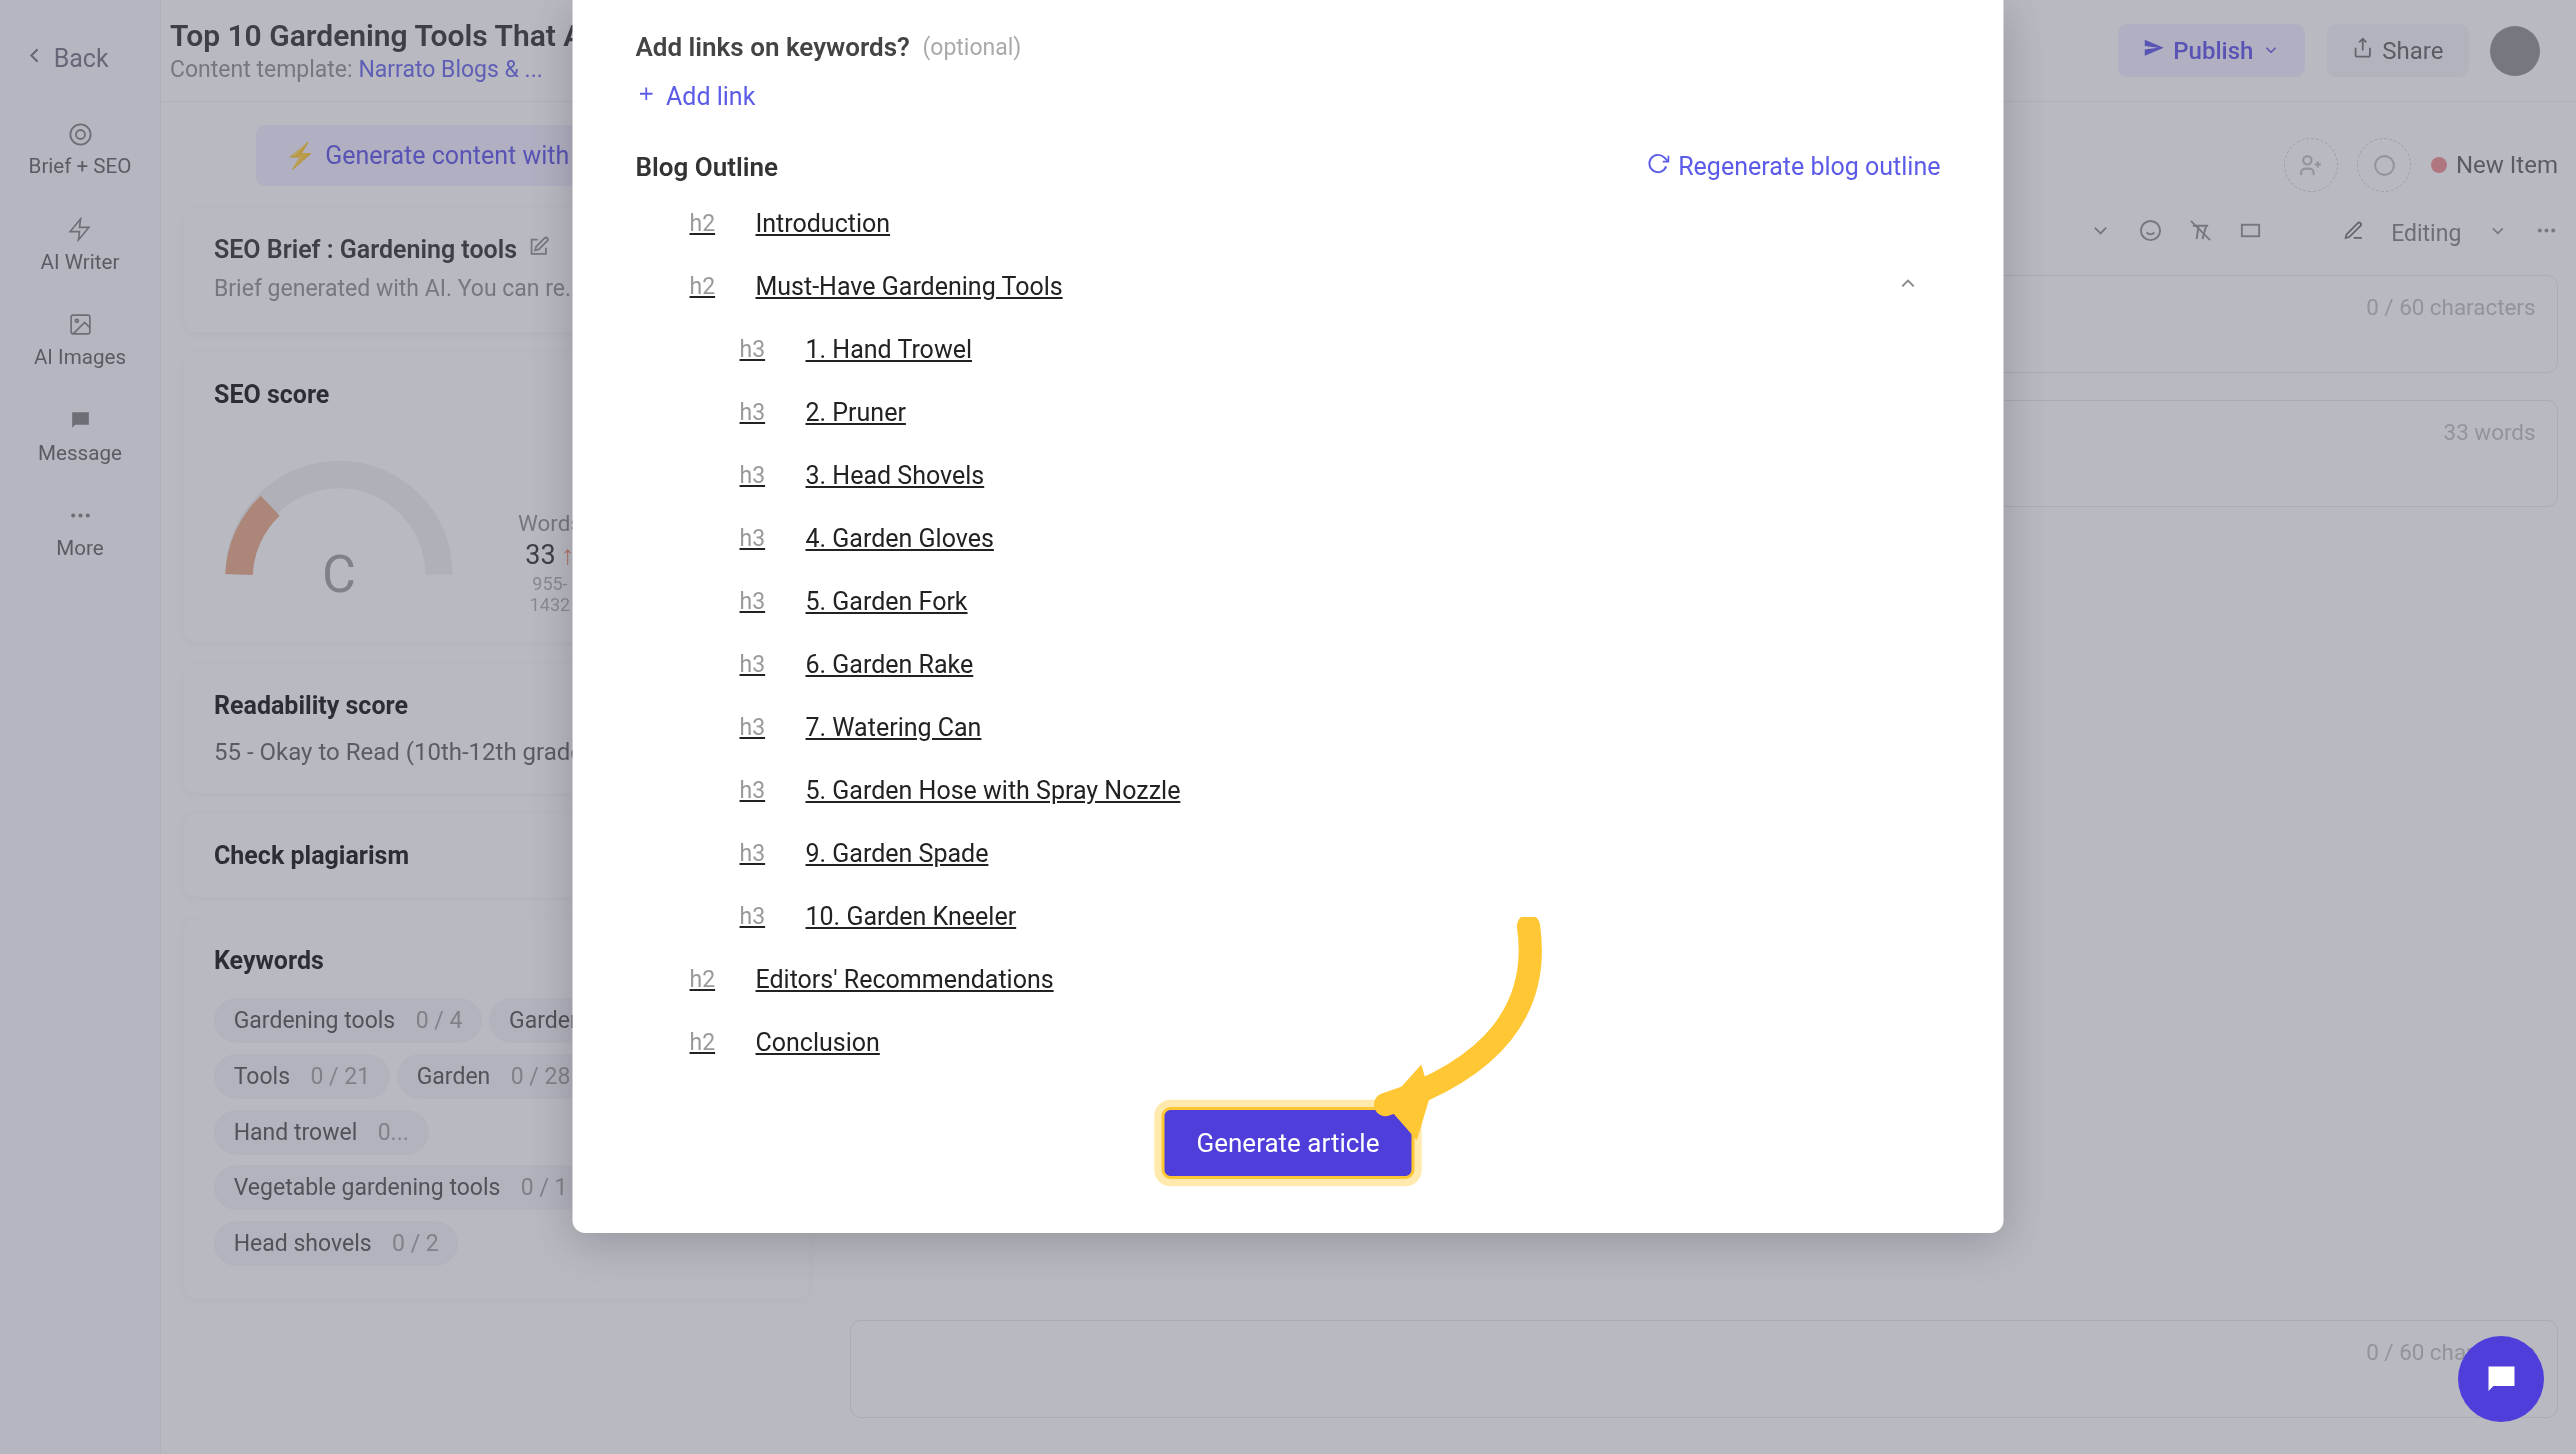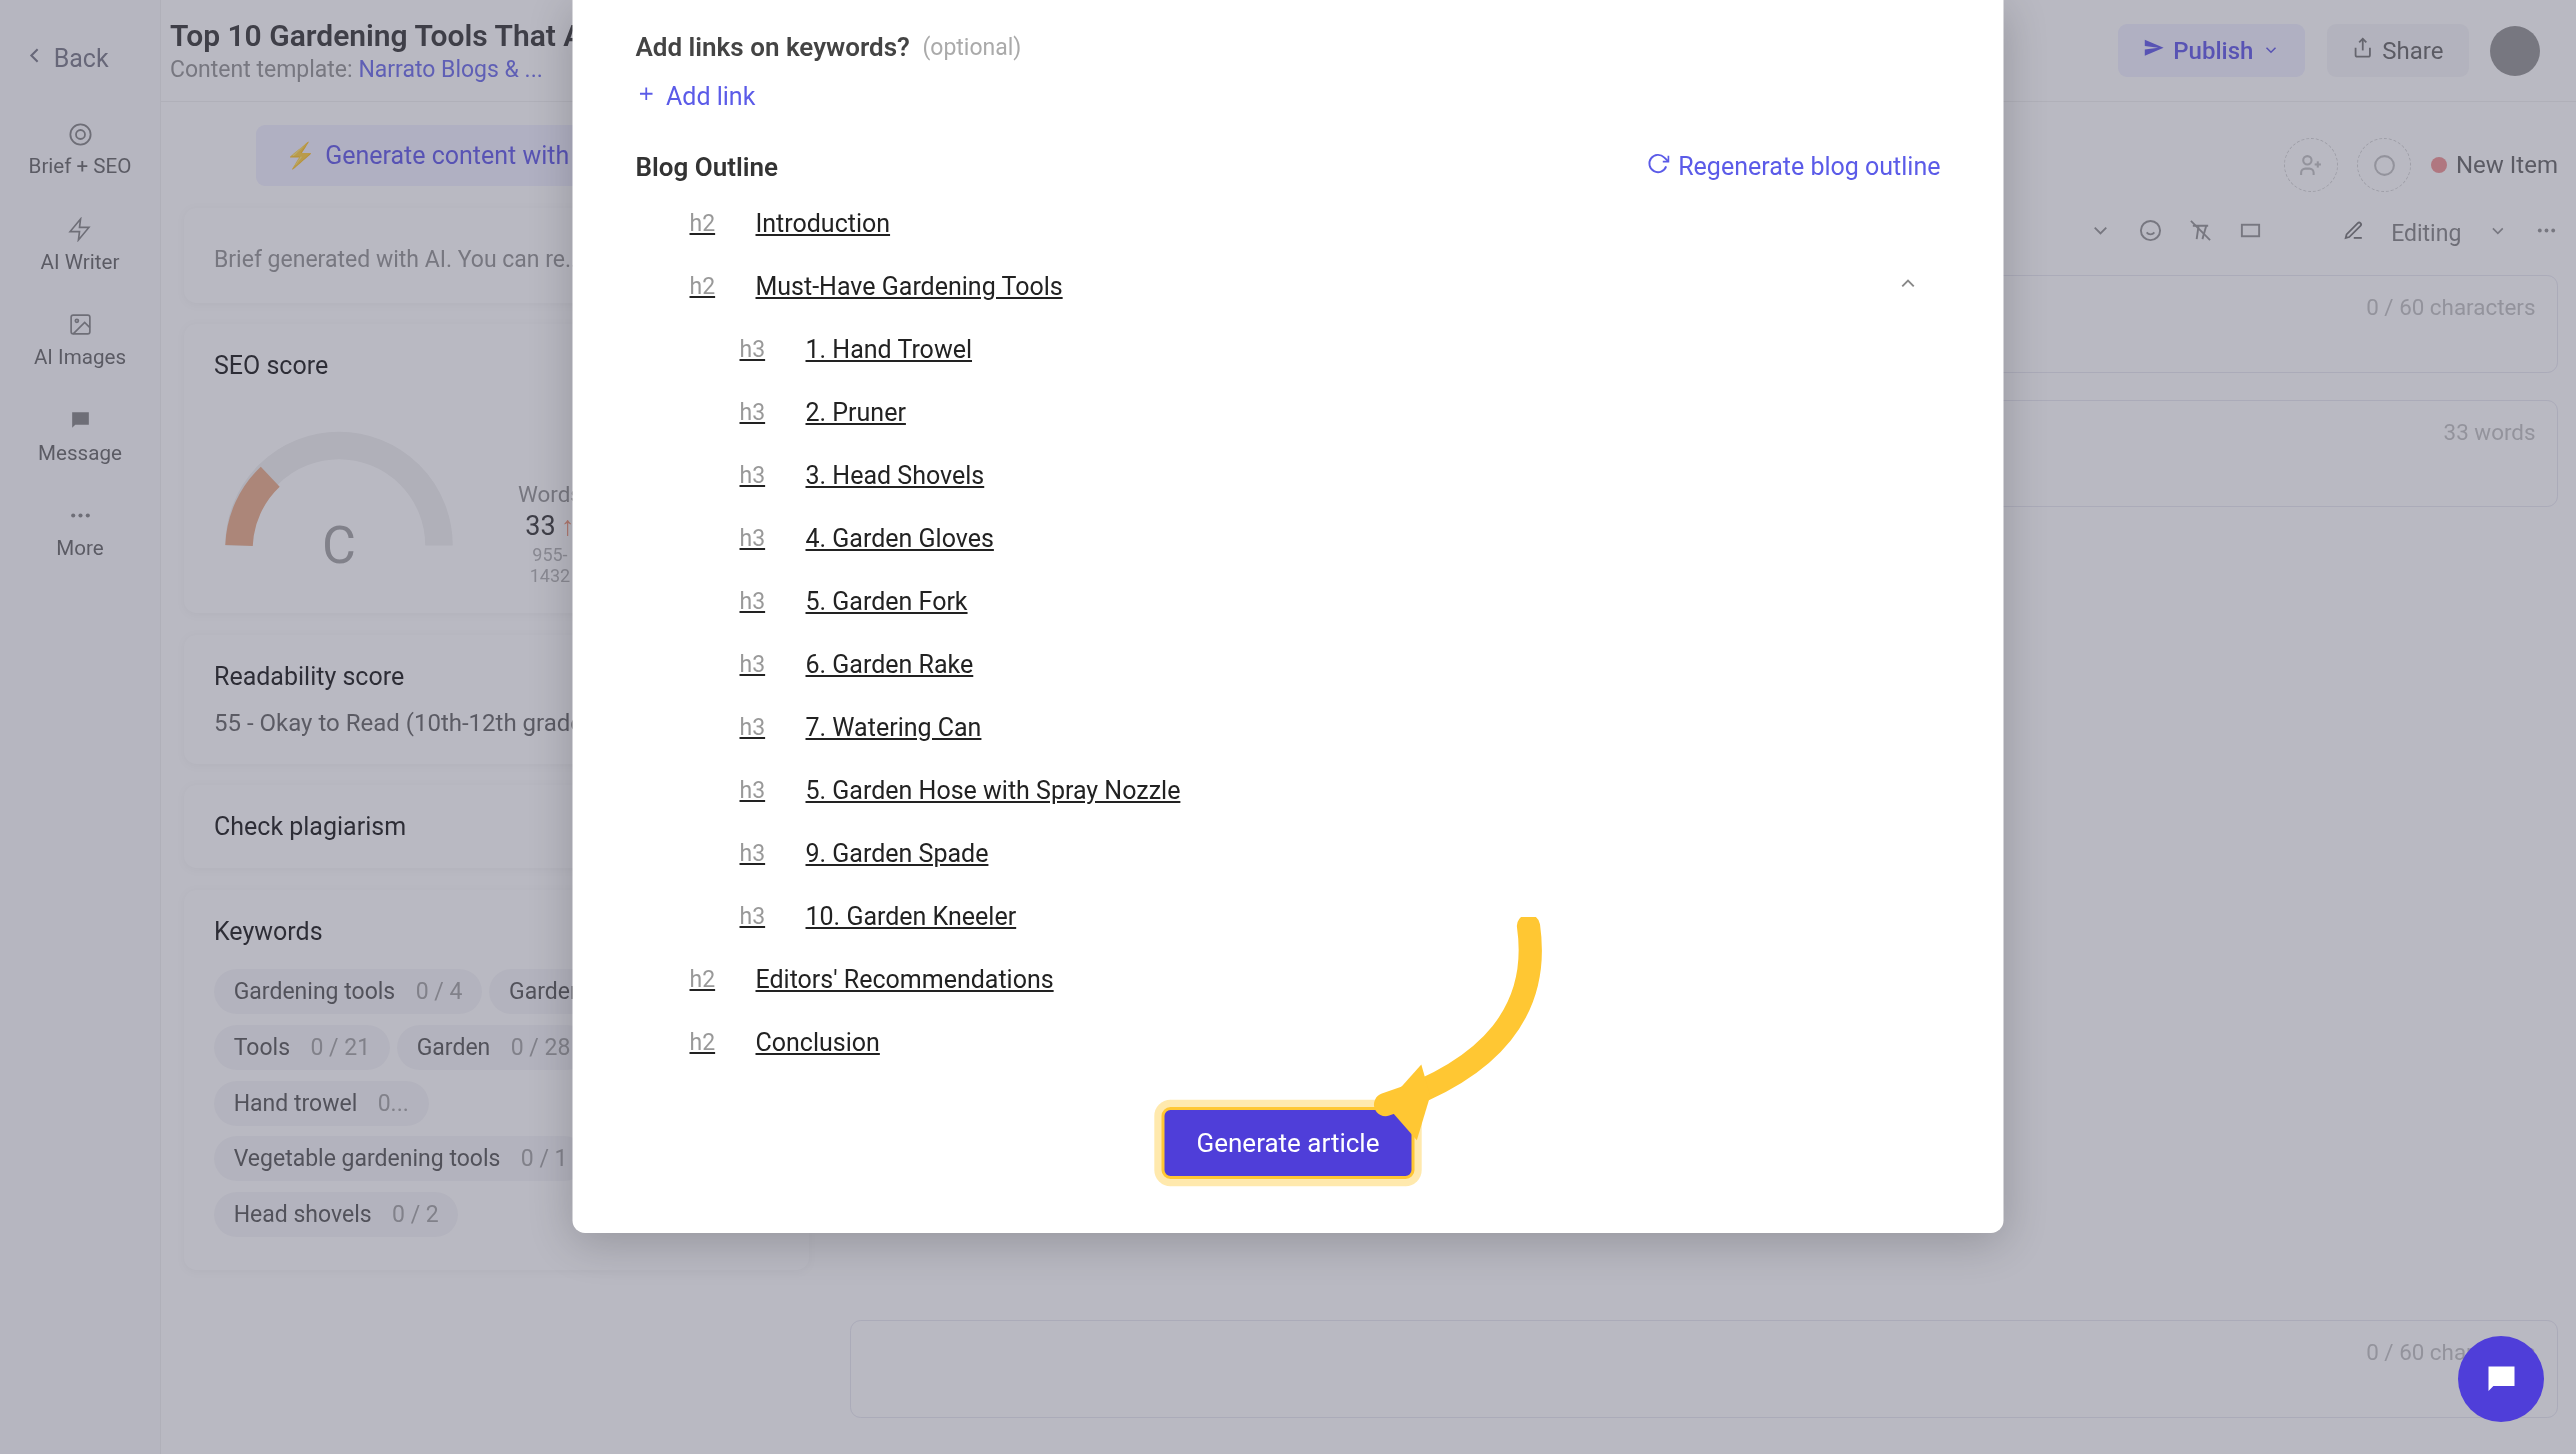--- a/index.html
+++ b/index.html
@@ -35,21 +35,21 @@
     
     .panel { width: 671px; padding: 23px; display: flex; flex-direction: column; gap: 21.5px; }
     
     .gen-btn { background: #eeeeff; color: #4f46e5; font-size: 25px; padding: 16px 29px; border-radius: 9px; border:none; display: inline-flex; align-items:center; gap:9px; align-self: flex-start; margin-left:72px;}
     
     .card { background: #fff; border-radius: 12.5px; padding: 27px 30px; box-shadow: 0 1.8px 9px rgba(0,0,0,0.05); }
     
     .brief-title { font-size: 25px; font-weight: 600; color: #222; display:flex; align-items:center; gap:10.7px;}
     .brief-desc { font-size: 23px; color: #888; margin-top:9px; line-height:1.4; }
     
-    .seo-heading { font-size: 25px; font-weight: 400; }
+    .seo-heading { font-size: 25px; font-weight: 700; }
     .gauge-row { display: flex; gap: 54px; margin-top: 27px; align-items:flex-end;}
     .gauge-wrap { position: relative; width: 250px; height: 179px; }
     .gauge-letter { position: absolute; left: 50%; top: 60%; transform: translateX(-50%); font-size: 52px; color: #999; }
     .metric { text-align: center; }
     .metric-label { color: #888; font-size: 22.4px; }
     .metric-val { font-size: 27px; color: #222; margin-top:3.6px; display:flex; align-items:center; gap:5.4px; justify-content:center;}
     .metric-range { color: #aaa; font-size: 18px; margin-top:1.8px;}
     .up-arrow { color: #e86; }
     
     .kw-pill { display: inline-flex; align-items:flex-end; gap: 9px; background: #f5f5f7; padding: 9px 19.7px; border-radius: 27px; margin: 5.4px 7.2px 5.4px 0; font-size: 23px; color:#444;}
@@ -181,20 +181,29 @@
       </div>
     </div>
 
     <div class="content-row">
       <div class="panel">
         <button class="gen-btn">
           <span>⚡</span>
           <span>Generate content with</span>
         </button>
         <div class="card">
+          <div class="brief-title">
+            <span>SEO Brief : Gardening tools</span>
+            <span>
+              <svg width="21.5" height="21.5" viewBox="0 0 24 24" fill="none" stroke="#888" stroke-width="2">
+                  <path d="M11 4H4v16h16v-7"></path>
+                  <path d="M18.5 2.5a2.1 2.1 0 0 1 3 3L12 15l-4 1 1-4 9.5-9.5z"></path>
+                </svg>
+            </span>
+          </div>
           <div class="brief-desc">Brief generated with AI. You can re... edit it.</div>
         </div>
         <div class="card">
           <div class="seo-heading">SEO score</div>
           <div class="gauge-row">
             <div class="gauge-wrap">
               <svg viewBox="0 0 200 120" width="250" height="152">
                 <path d="M20 110 A80 80 0 0 1 180 110" fill="none" stroke="#eee" stroke-width="22"></path>
                 <path d="M20 110 A80 80 0 0 1 45 55" fill="none" stroke="#e8a27a" stroke-width="22"></path>
               </svg>

